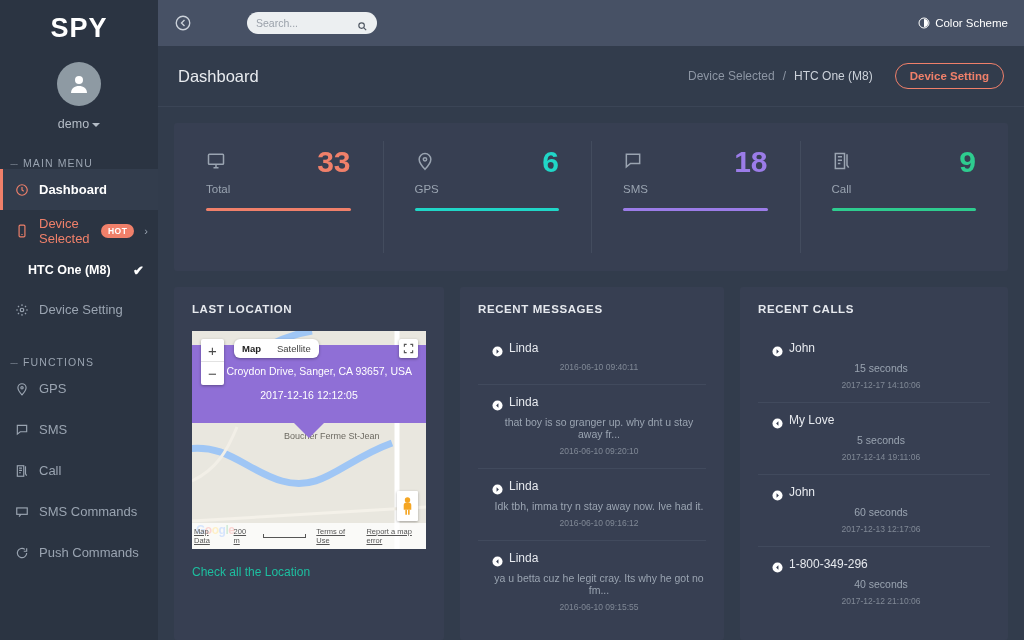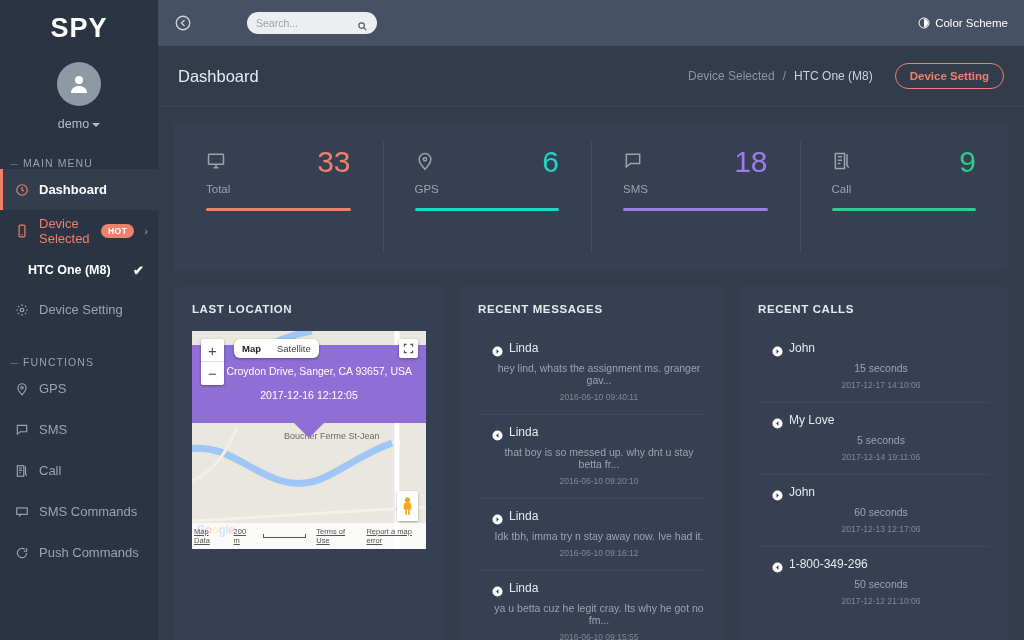--- a/index.html
+++ b/index.html
@@ -131,21 +131,21 @@
   .stat {
     flex: 1; padding: 0 32px; position: relative;
   }
   .stat + .stat::before {
     content: ""; position: absolute; left: 0; top: -6px; bottom: -6px;
     width: 1px; background: #434c5e;
   }
   .stat-top { display: flex; align-items: flex-start; justify-content: space-between; }
   .stat-ic { width: 20px; height: 20px; margin-top: 4px; }
   .stat-ic svg { width: 20px; height: 20px; stroke: #9aa4b1; }
-  .stat-num { font-size: 30px; line-height: 1; font-weight: 400; }
+  .stat-num { font-size: 30px; line-height: 1; font-weight: 700; }
   .stat-label { color: #9aa4b1; font-size: 11.5px; margin-top: 6px; }
   .stat-bar { height: 3px; border-radius: 2px; margin-top: 13px; }
 
   
   .panels { display: flex; gap: 16px; margin-top: 16px; }
   .panel { background: #373f52; border-radius: 3px; padding: 16px 18px; }
   .panel-loc { width: 270px; }
   .panel-msg { width: 264px; }
   .panel-call { width: 268px; }
   .panel-title {
@@ -499,46 +499,46 @@
             </div>
 
             <div class="map-footer">
               <span>Map Data</span>
               <span>200 m</span>
               <span class="scalebar"></span>
               <span>Terms of Use</span>
               <span>Report a map error</span>
             </div>
           </div>
+          <a class="check-loc">Check all the Location</a>
         </section>
 
         <section class="panel panel-msg">
           <div class="panel-title">RECENT MESSAGES</div>
 
           <div class="li">
             <div class="li-head">
               <span class="li-dirc"><svg viewBox="0 0 24 24">
                     <circle cx="12" cy="12" r="11"></circle>
                     <path d="M10 7l5 5-5 5z" fill="#373f52"></path>
                   </svg></span>
               <span class="li-name">Linda</span>
             </div>
-            <div class="li-body">hey lind, whats the assignment ms. granger gav...</div>
             <div class="li-time">2016-06-10 09:40:11</div>
           </div>
 
           <div class="li">
             <div class="li-head">
               <span class="li-dirc"><svg viewBox="0 0 24 24">
                     <circle cx="12" cy="12" r="11"></circle>
                     <path d="M14 7l-5 5 5 5z" fill="#373f52"></path>
                   </svg></span>
               <span class="li-name">Linda</span>
             </div>
-            <div class="li-body">that boy is so messed up. why dnt u stay betta fr...</div>
+            <div class="li-body">that boy is so granger up. why dnt u stay away fr...</div>
             <div class="li-time">2016-06-10 09:20:10</div>
           </div>
 
           <div class="li">
             <div class="li-head">
               <span class="li-dirc"><svg viewBox="0 0 24 24">
                     <circle cx="12" cy="12" r="11"></circle>
                     <path d="M10 7l5 5-5 5z" fill="#373f52"></path>
                   </svg></span>
               <span class="li-name">Linda</span>
@@ -600,21 +600,21 @@
           </div>
 
           <div class="li">
             <div class="li-head">
               <span class="li-dirc"><svg viewBox="0 0 24 24">
                     <circle cx="12" cy="12" r="11"></circle>
                     <path d="M14 7l-5 5 5 5z" fill="#373f52"></path>
                   </svg></span>
               <span class="li-name">1-800-349-296</span>
             </div>
-            <div class="li-body">50 seconds</div>
+            <div class="li-body">40 seconds</div>
             <div class="li-time">2017-12-12 21:10:06</div>
           </div>
         </section>
 
       </div>
     </div>
   </main>
 </div>
 
 </body></html>

